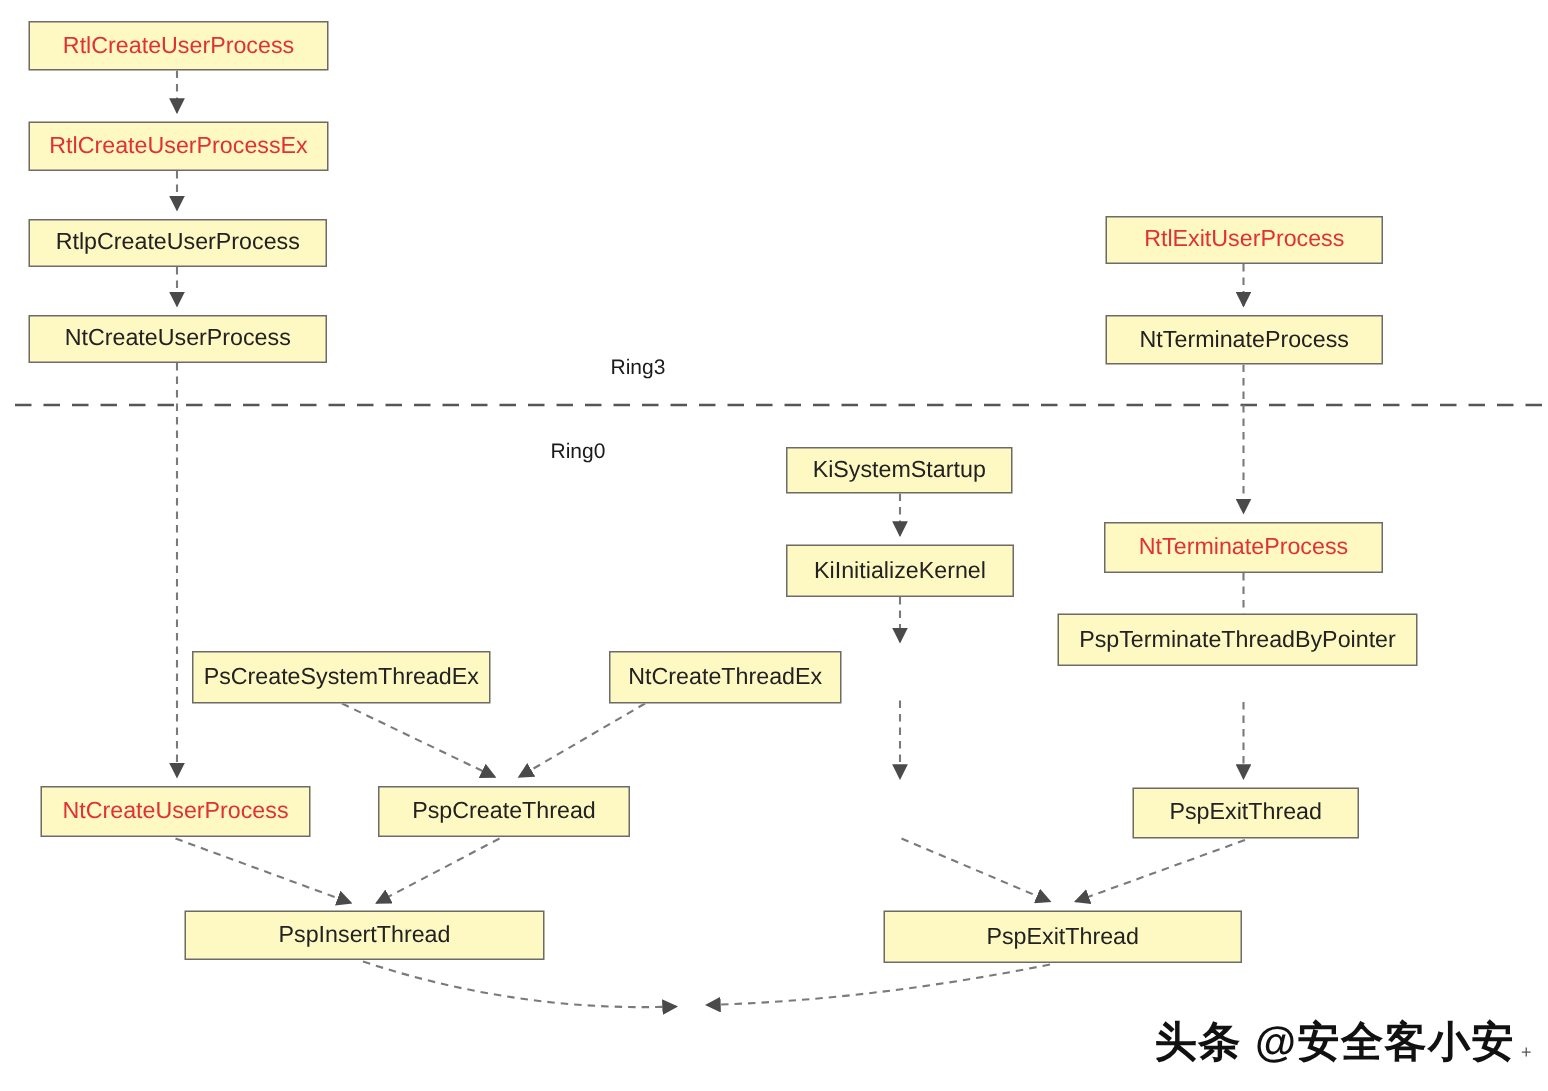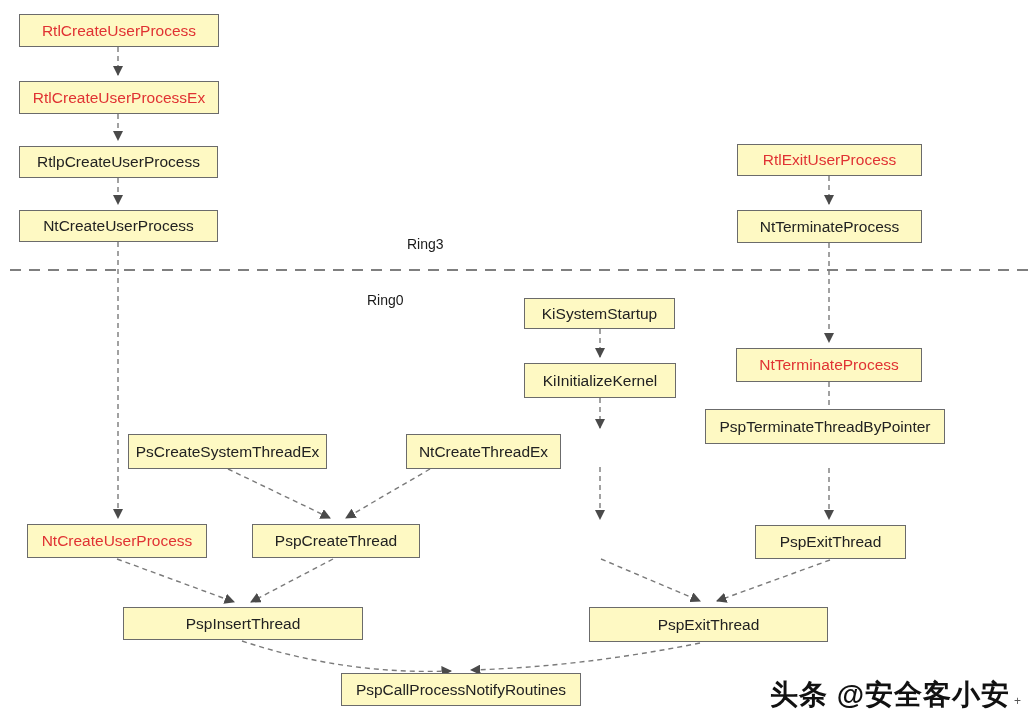--- a/index.html
+++ b/index.html
@@ -117,18 +117,17 @@
   <div class="node" style="left:524px;top:363px;width:152px;height:35px;">KiInitializeKernel</div>
   <div class="node" style="left:128px;top:434px;width:199px;height:35px;">PsCreateSystemThreadEx</div>
   <div class="node" style="left:362px;top:434px;width:155px;height:35px;margin-left:44px;">NtCreateThreadEx</div>
   <div class="node red" style="left:736px;top:348px;width:186px;height:34px;">NtTerminateProcess</div>
   <div class="node" style="left:705px;top:409px;width:240px;height:35px;">PspTerminateThreadByPointer</div>
   <div class="node red" style="left:27px;top:524px;width:180px;height:34px;">NtCreateUserProcess</div>
   <div class="node" style="left:252px;top:524px;width:168px;height:34px;">PspCreateThread</div>
   <div class="node" style="left:755px;top:525px;width:151px;height:34px;">PspExitThread</div>
   <div class="node" style="left:123px;top:607px;width:240px;height:33px;">PspInsertThread</div>
   <div class="node" style="left:589px;top:607px;width:239px;height:35px;">PspExitThread</div>
-  <div class="node" style="left:341px;top:673px;width:240px;height:33px;">PspCallProcessNotifyRoutines</div>
 
   <div class="watermark">头条 @安全客小安</div>
   <div class="corner-mark">+</div>
 
 </div>
 
 </body></html>

